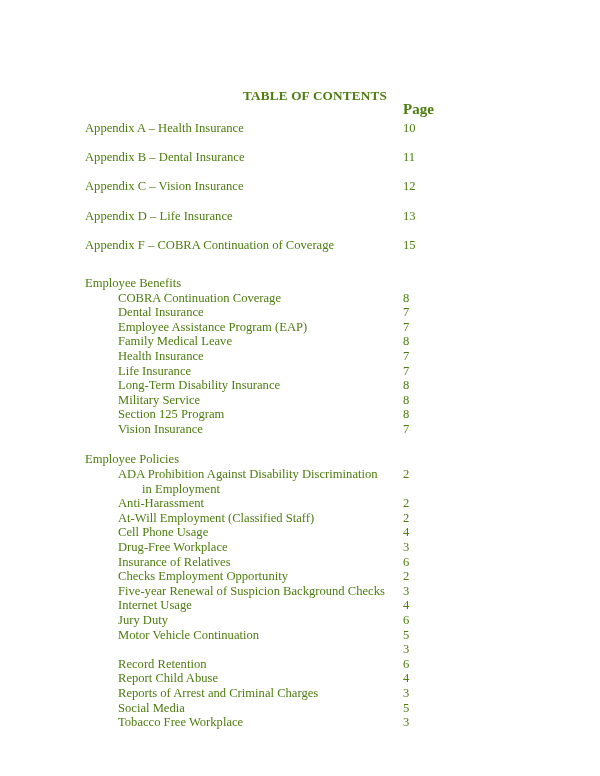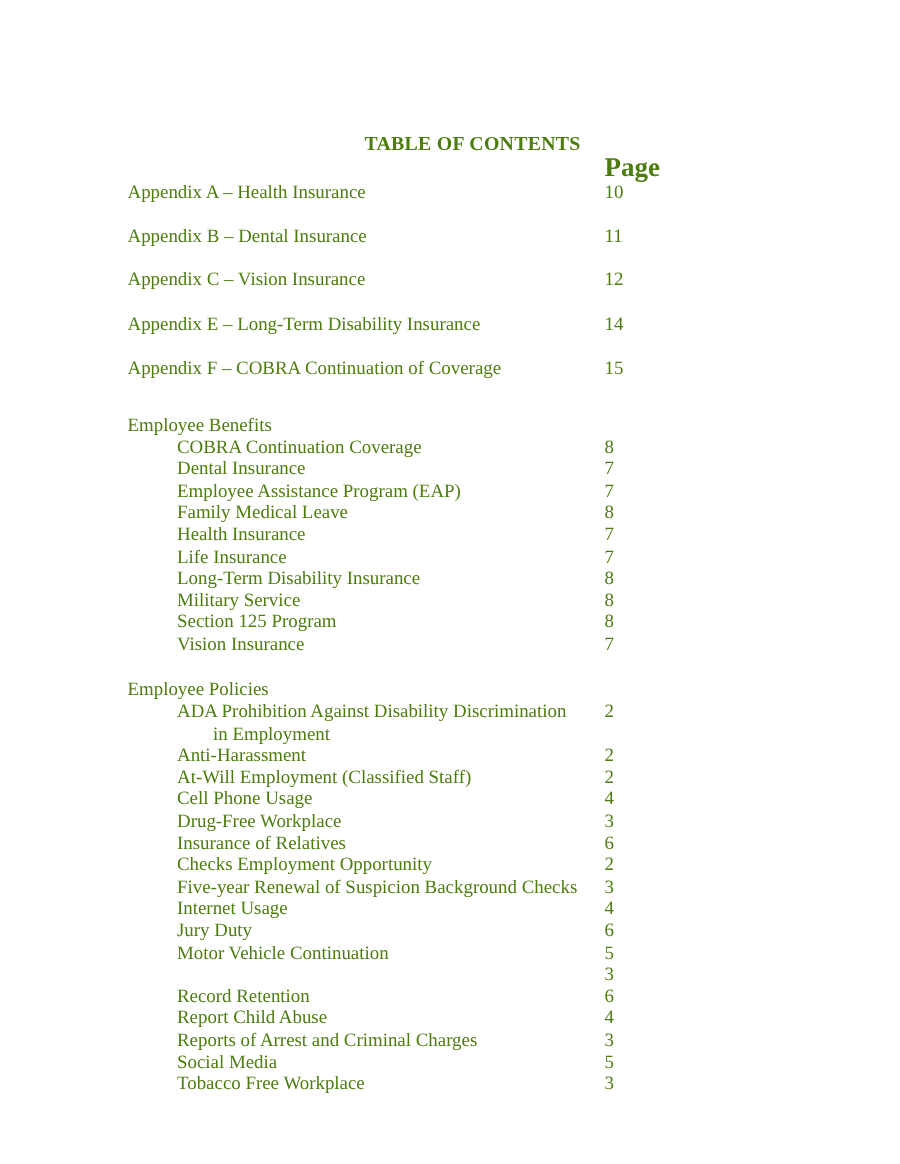--- a/index.html
+++ b/index.html
@@ -27,21 +27,21 @@
     text-align: center;
     font-size: 13.2px;
     font-weight: bold;
     letter-spacing: 0.2px;
   }
 
   .page-col-header {
     position: absolute;
     top: 101px;
     left: 388px;
-    font-size: 18px;
+    font-size: 15px;
     font-weight: bold;
   }
 
   
   .toc-body {
     position: absolute;
     top: 114px;
     left: 0;
     width: 580px;
   }
@@ -94,22 +94,22 @@
         </div>
         <div class="row lvl0 spaced">
           <span class="label">Appendix B – Dental Insurance</span>
           <span class="pg">11</span>
         </div>
         <div class="row lvl0 spaced">
           <span class="label">Appendix C – Vision Insurance</span>
           <span class="pg">12</span>
         </div>
         <div class="row lvl0 spaced">
-          <span class="label">Appendix E – Long-Term Disability Insurance</span>
-          <span class="pg">14</span>
+          <span class="label">Appendix D – Life Insurance</span>
+          <span class="pg">13</span>
         </div>
         <div class="row lvl0 spaced">
           <span class="label">Appendix F – COBRA Continuation of Coverage</span>
           <span class="pg">15</span>
         </div>
         <div class="gap-md"></div>
         <div class="row lvl0">
           <span class="label">Employee Benefits</span>
         </div>
         <div class="row lvl1">

